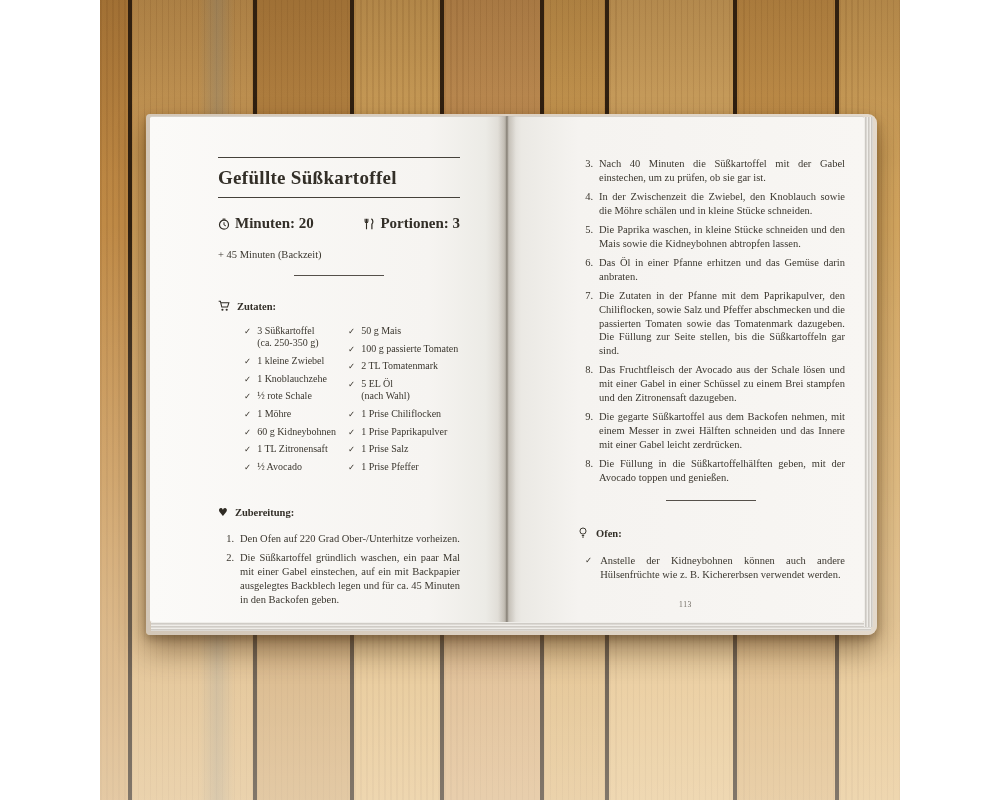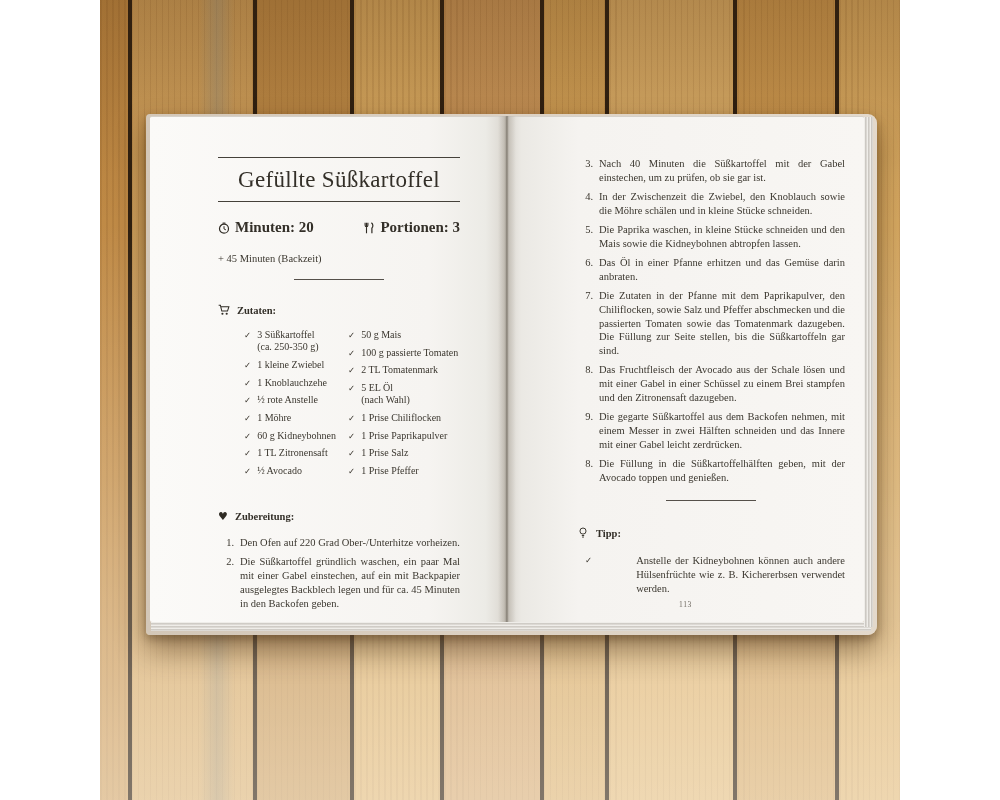--- a/index.html
+++ b/index.html
@@ -45,21 +45,21 @@
   .page { position:relative; width:50%; height:100%; border-top:1px solid #d5d1ca; }
   .page.left  { background:linear-gradient(90deg, #fbfaf8 0%, #f6f4f1 78%, #ecebe6 94%, #dcd8d1 99%, #c9c5bd 100%); border-radius:2px 0 0 2px; }
   .page.right { background:linear-gradient(270deg, #f8f6f3 0%, #f5f3f0 80%, #ebe9e4 96%, #d9d5ce 100%); border-radius:0 2px 2px 0; }
   .spine-shadow { position:absolute; left:calc(50% - 9px); top:0; bottom:0; width:18px; pointer-events:none;
     background:linear-gradient(90deg, rgba(120,110,95,0) 0%, rgba(110,100,85,0.25) 40%, rgba(70,62,50,0.55) 50%, rgba(110,100,85,0.20) 60%, rgba(120,110,95,0) 100%); }
   
   .content { position:absolute; top:40px; }
   .content-l { left:68px; width:242px; }
   .content-r { left:70px; width:268px; }
   .rule { border-top:1.2px solid #45413a; height:0; }
-  .title { text-align:center; font-size:23px; letter-spacing:0.3px; color:#332f28; padding:9px 0 8px; }
+  .title { font-size:19px; letter-spacing:0.3px; color:#332f28; padding:9px 0 8px;font-weight:bold; }
   .meta-row { display:flex; justify-content:space-between; align-items:flex-start; margin-top:17px;
     font-weight:bold; font-size:15px; color:#332f28; }
   .meta-item { display:flex; align-items:center; gap:5px; }
   .meta-sub { font-size:10.5px; margin-top:17px; }
   .mini-rule { width:90px; margin:15px auto 0; border-top:1px solid #55504a; height:0; }
   .section-head { display:flex; align-items:center; gap:7px; font-weight:bold; font-size:10.5px; color:#332f28; }
   .head-zutaten { margin-top:24px; }
   .head-zub { margin-top:28px; }
   .head-tipp { margin-top:26px; }
   .icon { display:inline-flex; width:12px; height:12px; color:#2f2b24; flex:none; }
@@ -70,21 +70,21 @@
   .col2 { flex:1; }
   .ing { display:flex; gap:6px; margin-bottom:5.5px; font-size:10px; line-height:1.22; }
   .check { font-family:"DejaVu Sans",sans-serif; font-size:8.5px; line-height:12px; color:#3b372f; flex:none; }
   .ing .sub { display:block; }
   .steps { margin-top:13px; }
   .step { display:flex; margin-bottom:5px; font-size:10.5px; line-height:1.33; }
   .step-num { width:16px; text-align:right; margin-right:6px; flex:none; }
   .step-text { flex:1; text-align:justify; }
   .tip-item { display:flex; gap:8px; margin-top:15px; font-size:10.5px; line-height:1.33; }
   .tip-item .check { margin-left:8px; }
-  .tip-text { flex:1; text-align:justify;margin-left:36px; }
+  .tip-text { flex:1; text-align:justify; }
   .page-num { position:absolute; bottom:13px; left:0; right:0; text-align:center;
     font-size:7.5px; letter-spacing:0.6px; color:#6b665d; }
 </style>
 </head>
 <body>
 
 <div class="stage">
   <div class="photo">
     <div class="wood">
       <div class="plank p1" style="width:28px"></div>
@@ -156,21 +156,21 @@
                 <div class="ing">
                   <span class="check">✓</span>
                   <span>1 kleine Zwiebel</span>
                 </div>
                 <div class="ing">
                   <span class="check">✓</span>
                   <span>1 Knoblauchzehe</span>
                 </div>
                 <div class="ing">
                   <span class="check">✓</span>
-                  <span>½ rote Anstelle</span>
+                  <span>½ rote Schale</span>
                 </div>
                 <div class="ing">
                   <span class="check">✓</span>
                   <span>1 Möhre</span>
                 </div>
                 <div class="ing">
                   <span class="check">✓</span>
                   <span>60 g Kidneybohnen</span>
                 </div>
                 <div class="ing">
@@ -275,21 +275,21 @@
 
             <div class="mini-rule"></div>
 
             <div class="section-head head-tipp">
               <span class="icon">
                 <svg viewBox="0 0 10 13">
                     <circle cx="5" cy="4.4" r="3.3" fill="none" stroke="currentColor" stroke-width="1"></circle>
                     <path d="M3.7 9.2h2.6M4 10.9h2" fill="none" stroke="currentColor" stroke-width="1"></path>
                   </svg>
               </span>
-              <span>Tipp:</span>
+              <span>Ofen:</span>
             </div>
 
             <div class="tip-item">
               <span class="check">✓</span>
               <span class="tip-text">Anstelle der Kidneybohnen können auch andere Hülsenfrüchte wie z. B. Kichererbsen verwendet werden.</span>
             </div>
           </div>
           <div class="page-num">113</div>
         </div>
       </div>

